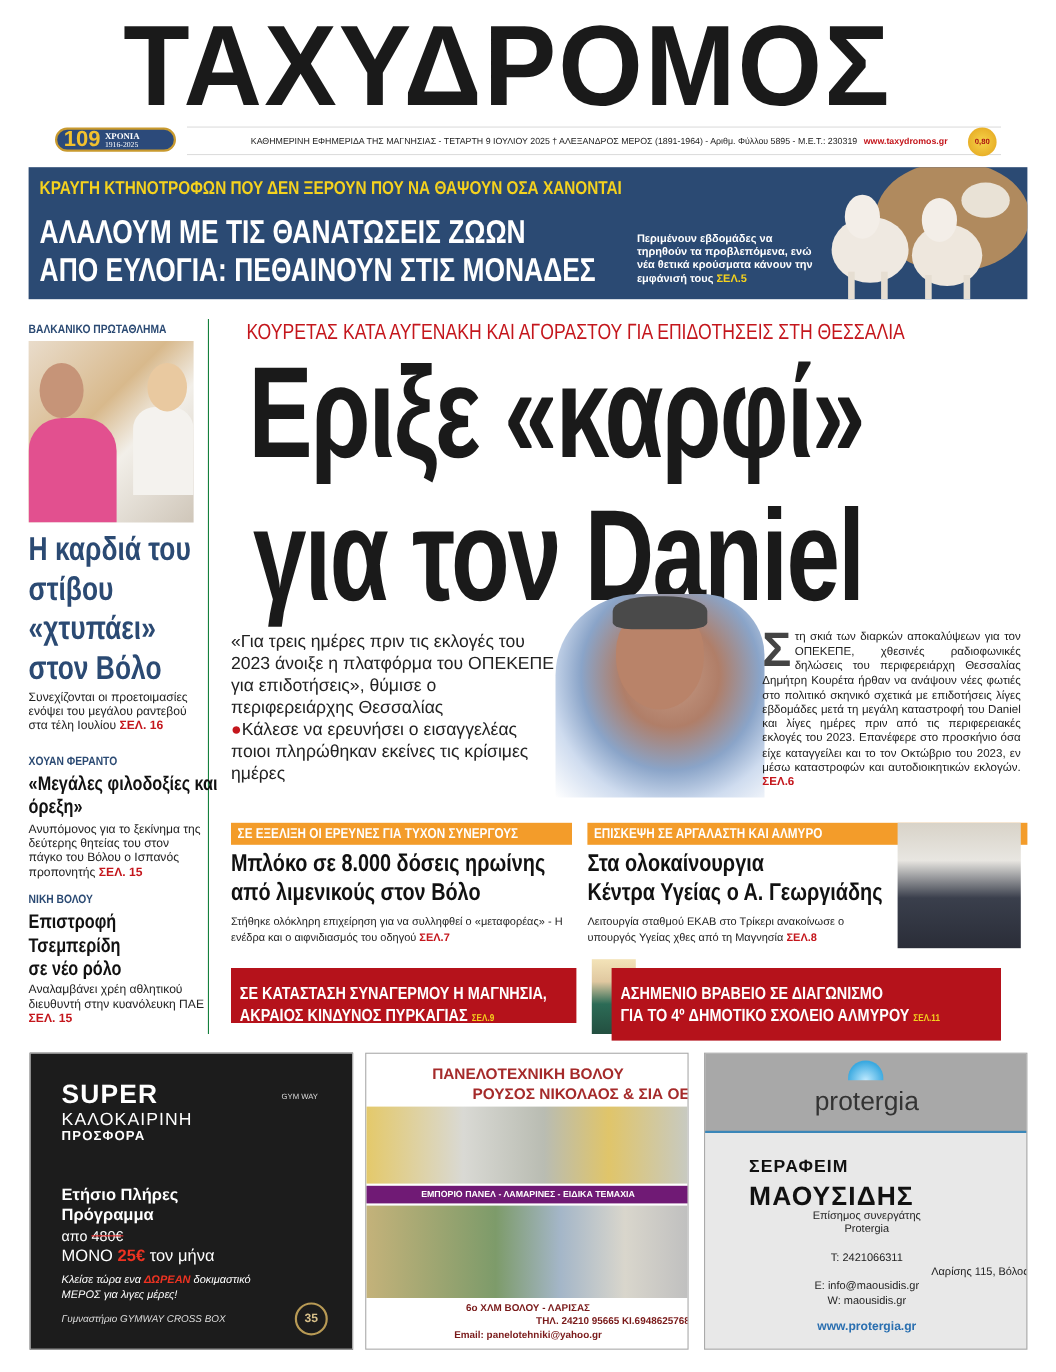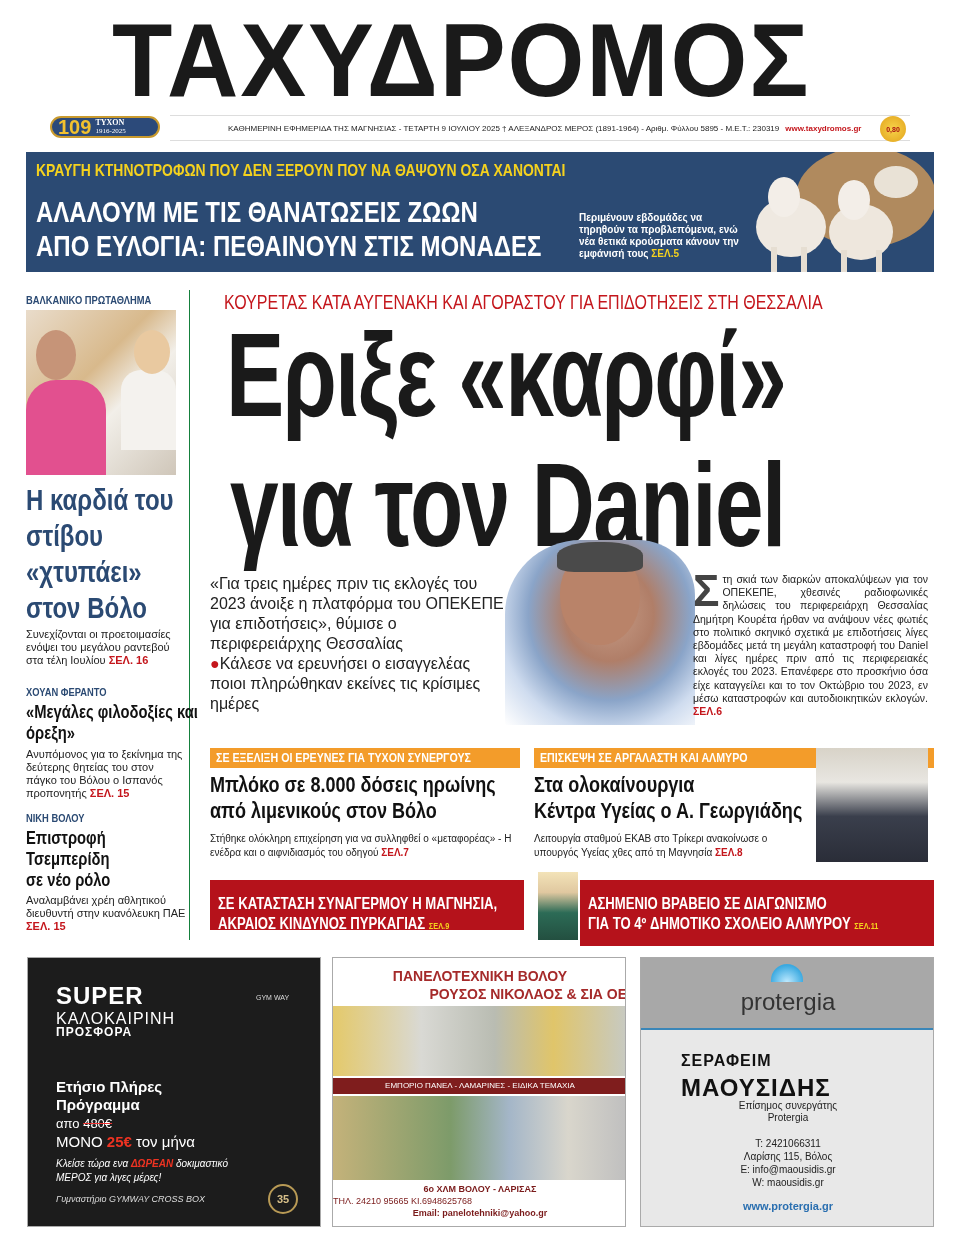--- a/index.html
+++ b/index.html
@@ -1,21 +1,21 @@
 <!DOCTYPE html>
 <html><head>
 <meta charset="utf-8">
 <style>
 *{box-sizing:border-box;margin:0;padding:0}
 body{width:960px;height:1247px;background:#fff;font-family:"Liberation Sans",sans-serif;color:#111;position:relative;overflow:hidden}
 .abs{position:absolute}
 
 #masthead{left:0;top:0;width:960px;height:110px}
 #logo{left:112px;top:14px;width:740px;height:92px;font-weight:900;font-size:104px;letter-spacing:2px;line-height:92px;transform:scaleX(0.95);transform-origin:left top;color:#1a1a1a;font-family:"Liberation Sans",sans-serif}
-#years-badge{left:50px;top:116px;width:110px;height:22px;background:#2c4a7a;border-radius:11px;border:2px solid #c99a2e;display:flex;align-items:center;padding-left:6px}
+#years-badge{left:50px;top:116px;width:110px;height:22px;background:#2c4a7a;border-radius:11px;border:2px solid #c99a2e;display:flex;align-items:flex-end;padding-left:6px}
 #years-num{color:#f2c12e;font-weight:900;font-size:20px;line-height:18px}
 #years-text{margin-left:4px;display:flex;flex-direction:column;line-height:8px}
 #years-label{color:#fff;font-size:8px;font-weight:bold;font-family:"Liberation Serif",serif}
 #years-range{color:#fff;font-size:7px;font-family:"Liberation Serif",serif}
 #infobar{left:170px;top:115px;width:740px;height:26px;border-top:1px solid #ddd;border-bottom:1px solid #ddd;display:flex;align-items:center;font-size:8px;color:#222;white-space:nowrap;padding-left:58px}
 #infobar .url{color:#c4161c;font-weight:bold;margin-left:6px}
 #price{left:880px;top:116px;width:26px;height:26px;border-radius:50%;background:radial-gradient(#f7d34a,#e2a21b);font-size:7px;color:#a11;display:flex;align-items:center;justify-content:center;font-weight:bold}
 
 #topbanner{left:26px;top:152px;width:908px;height:120px;background:#2b4a73;overflow:hidden}
 #tb-kicker{left:10px;top:9px;color:#f5d21e;font-weight:bold;font-size:17px;white-space:nowrap;transform:scaleX(0.82);transform-origin:left top}
@@ -49,37 +49,37 @@
 .story-body{font-size:10px;line-height:14px;color:#222}
 #story1{left:210px;top:748px;width:310px;height:120px}
 #story2{left:534px;top:748px;width:400px;height:120px}
 #story2-photo{left:282px;top:0;width:112px;height:114px;background:linear-gradient(180deg,#d8d3c8 0%,#e8e6e1 30%,#3a3f4c 60%,#2a2d38 100%)}
 
 .redbox{background:#b5121b;color:#fff;font-weight:bold;font-size:16px;line-height:20px;padding:14px 8px;white-space:nowrap}
 .redbox .in{display:inline-block;transform:scaleX(0.82);transform-origin:left top}
 .redbox .sel{color:#f5d21e;font-size:9px}
 #alarm{left:210px;top:880px;width:314px;height:50px}
 #award-photo{left:538px;top:872px;width:40px;height:68px;background:linear-gradient(180deg,#f3e3b8 0%,#e0c8a0 30%,#2c6b56 60%,#234f40 100%)}
-#award{left:580px;top:880px;width:354px;height:66px}
+#award{left:556px;top:880px;width:354px;height:66px}
 
 .ad{top:957px;width:294px;height:270px;border:1px solid #aaa;overflow:hidden}
 #ad1{left:27px;background:#1c1c1c;color:#fff}
 #ad2{left:332px;background:#fff}
 #ad3{left:640px;background:#e8e8e8}
 </style>
 </head>
 <body>
 
 <div id="masthead" class="abs">
   <div id="logo" class="abs">ΤΑΧΥΔΡΟΜΟΣ</div>
 </div>
 <div id="years-badge" class="abs">
   <span id="years-num">109</span>
   <span id="years-text">
-    <span id="years-label">ΤΥΧΟΝ</span>
+    <span id="years-label">ΧΡΟΝΙΑ</span>
     <span id="years-range">1916-2025</span>
   </span>
 </div>
 <div id="infobar" class="abs">
   <span>ΚΑΘΗΜΕΡΙΝΗ ΕΦΗΜΕΡΙΔΑ ΤΗΣ ΜΑΓΝΗΣΙΑΣ - ΤΕΤΑΡΤΗ 9 ΙΟΥΛΙΟΥ 2025 † ΑΛΕΞΑΝΔΡΟΣ ΜΕΡΟΣ (1891-1964) - Αριθμ. Φύλλου 5895 - Μ.Ε.Τ.: 230319</span>
   <span class="url">www.taxydromos.gr</span>
 </div>
 <div id="price" class="abs">0,80</div>
 
 <div id="topbanner" class="abs">
@@ -192,34 +192,34 @@
   <div class="abs" style="left:28px;top:200px;font-size:10px;font-style:italic"><span>Κλείσε τώρα ενα</span> <b style="color:#e32">ΔΩΡΕΑΝ</b> <span>δοκιμαστικό</span></div>
   <div class="abs" style="left:28px;top:214px;font-size:10px;font-style:italic">ΜΕΡΟΣ για λιγες μέρες!</div>
   <div class="abs" style="left:28px;top:236px;font-size:9px;font-style:italic;color:#ddd">Γυμναστήριο GYMWAY CROSS BOX</div>
   <div class="abs" style="left:240px;top:226px;width:30px;height:30px;border-radius:50%;border:2px solid #b89a55;color:#d8c08a;font-size:11px;font-weight:bold;display:flex;align-items:center;justify-content:center">35</div>
 </div>
 
 <div id="ad2" class="abs ad">
   <div class="abs" style="left:0;top:10px;width:294px;text-align:center;color:#a52a2a;font-weight:bold;font-size:14px">ΠΑΝΕΛΟΤΕΧΝΙΚΗ ΒΟΛΟΥ</div>
   <div class="abs" style="left:0;top:28px;width:294px;text-align:right;color:#a52a2a;font-weight:bold;font-size:14px">ΡΟΥΣΟΣ ΝΙΚΟΛΑΟΣ &amp; ΣΙΑ ΟΕ</div>
   <div class="abs" style="left:0;top:48px;width:294px;height:70px;background:linear-gradient(90deg,#e4c96a 0%,#d9d9d4 30%,#b9bcb2 55%,#e0c56a 75%,#c7cac3 100%)"></div>
-  <div class="abs" style="left:0;top:120px;width:294px;height:16px;background:#7f1d1d;color:#fff;font-size:8px;font-weight:normal;text-align:center;line-height:16px">ΕΜΠΟΡΙΟ ΠΑΝΕΛ - ΛΑΜΑΡΙΝΕΣ - ΕΙΔΙΚΑ ΤΕΜΑΧΙΑ</div>
+  <div class="abs" style="left:0;top:120px;width:294px;height:16px;background:#701a75;color:#fff;font-size:8px;font-weight:bold;text-align:center;line-height:16px">ΕΜΠΟΡΙΟ ΠΑΝΕΛ - ΛΑΜΑΡΙΝΕΣ - ΕΙΔΙΚΑ ΤΕΜΑΧΙΑ</div>
   <div class="abs" style="left:0;top:138px;width:294px;height:84px;background:linear-gradient(90deg,#c4b27a 0%,#7d9b6a 40%,#a4b6c8 60%,#d9d6cc 80%,#bfbfbf 100%)"></div>
   <div class="abs" style="left:0;top:226px;width:294px;text-align:center;color:#7a1a1a;font-weight:bold;font-size:9px">6ο ΧΛΜ ΒΟΛΟΥ - ΛΑΡΙΣΑΣ</div>
-  <div class="abs" style="left:0;top:238px;width:294px;text-align:left;color:#7a1a1a;font-weight:normal;font-size:9px">ΤΗΛ. 24210 95665 ΚΙ.6948625768</div>
+  <div class="abs" style="left:0;top:238px;width:294px;text-align:right;color:#7a1a1a;font-weight:bold;font-size:9px">ΤΗΛ. 24210 95665 ΚΙ.6948625768</div>
   <div class="abs" style="left:0;top:250px;width:294px;text-align:center;color:#7a1a1a;font-weight:bold;font-size:9px">Email: panelotehniki@yahoo.gr</div>
 </div>
 
 <div id="ad3" class="abs ad">
   <div class="abs" style="left:0;top:0;width:294px;height:72px;background:#a8a8a8;border-bottom:2px solid #3a86b8">
     <div class="abs" style="left:130px;top:6px;width:32px;height:18px;background:radial-gradient(circle at 50% 100%,#bfeaff 0%,#3aa9e0 70%);border-radius:16px 16px 0 0"></div>
     <div class="abs" style="left:0;top:30px;width:294px;text-align:center;font-size:24px;color:#333">protergia</div>
   </div>
   <div class="abs" style="left:40px;top:94px;font-size:16px;font-weight:900;letter-spacing:1px;color:#111">ΣΕΡΑΦΕΙΜ</div>
   <div class="abs" style="left:40px;top:116px;font-size:24px;font-weight:900;letter-spacing:1px;color:#111">ΜΑΟΥΣΙΔΗΣ</div>
   <div class="abs" style="left:0;top:142px;width:294px;text-align:center;font-size:10px;color:#222">Επίσημος συνεργάτης</div>
   <div class="abs" style="left:0;top:154px;width:294px;text-align:center;font-size:10px;color:#222">Protergia</div>
   <div class="abs" style="left:0;top:180px;width:294px;text-align:center;font-size:10px;color:#222">T: 2421066311</div>
-  <div class="abs" style="left:0;top:193px;width:294px;text-align:center;font-size:10px;color:#222">Λαρίσης 115, Βόλος</div>
+  <div class="abs" style="left:0;top:193px;width:294px;text-align:right;font-size:10px;color:#222">Λαρίσης 115, Βόλος</div>
   <div class="abs" style="left:0;top:206px;width:294px;text-align:center;font-size:10px;color:#222">E: info@maousidis.gr</div>
   <div class="abs" style="left:0;top:219px;width:294px;text-align:center;font-size:10px;color:#222">W: maousidis.gr</div>
   <div class="abs" style="left:0;top:242px;width:294px;text-align:center;font-size:11px;font-weight:bold;color:#2a6fb0">www.protergia.gr</div>
 </div>
 
 </body></html>

